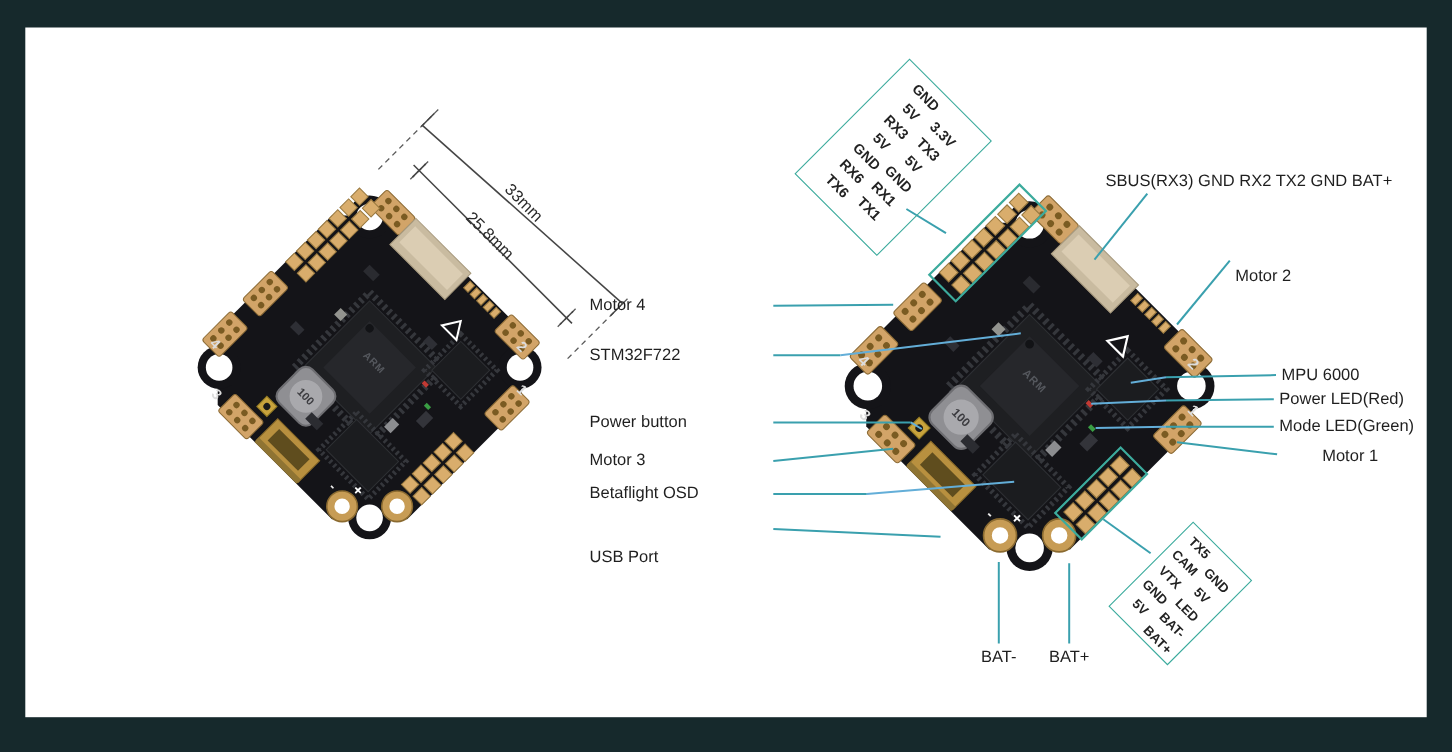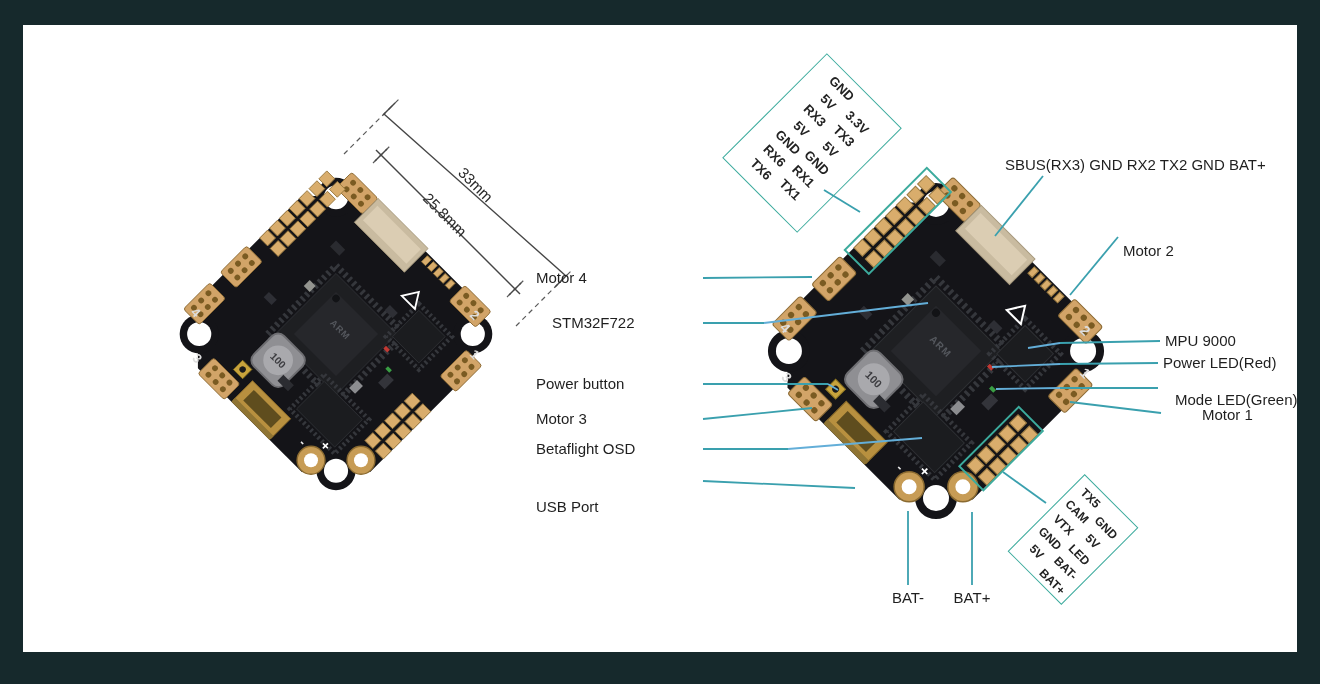--- a/index.html
+++ b/index.html
@@ -248,27 +248,27 @@
       <span>5V</span>
       <span>LED</span>
       <span>BAT-</span>
       <span>BAT+</span>
     </div>
   </div>
 
   <div class="lbl" style="left:1005px;top:155px;">SBUS(RX3)  GND  RX2  TX2  GND  BAT+</div>
 
   <div class="lbl rt" style="left:536px;top:268px;">Motor 4</div>
-  <div class="lbl rt" style="left:552px;top:313px;">STM32F722</div>
+  <div class="lbl rt" style="left:536px;top:313px;">STM32F722</div>
   <div class="lbl rt" style="left:536px;top:374px;">Power button</div>
   <div class="lbl rt" style="left:536px;top:409px;">Motor 3</div>
   <div class="lbl rt" style="left:536px;top:439px;">Betaflight OSD</div>
   <div class="lbl rt" style="left:536px;top:471px;margin-top:26px;">USB Port</div>
 
   <div class="lbl" style="left:1123px;top:222px;margin-top:19px;">Motor 2</div>
-  <div class="lbl" style="left:1165px;top:331px;">MPU 9000</div>
+  <div class="lbl" style="left:1165px;top:331px;">MPU 6000</div>
   <div class="lbl" style="left:1163px;top:353px;">Power LED(Red)</div>
-  <div class="lbl" style="left:1163px;top:390px;margin-left:12px;">Mode LED(Green)</div>
+  <div class="lbl" style="left:1163px;top:378px;">Mode LED(Green)</div>
   <div class="lbl" style="left:1162px;top:405px;margin-left:40px;">Motor 1</div>
 
   <div class="lbl ctr" style="left:868px;top:588px;width:80px;">BAT-</div>
   <div class="lbl ctr" style="left:932px;top:588px;width:80px;">BAT+</div>
 </div>
 
 </body></html>

